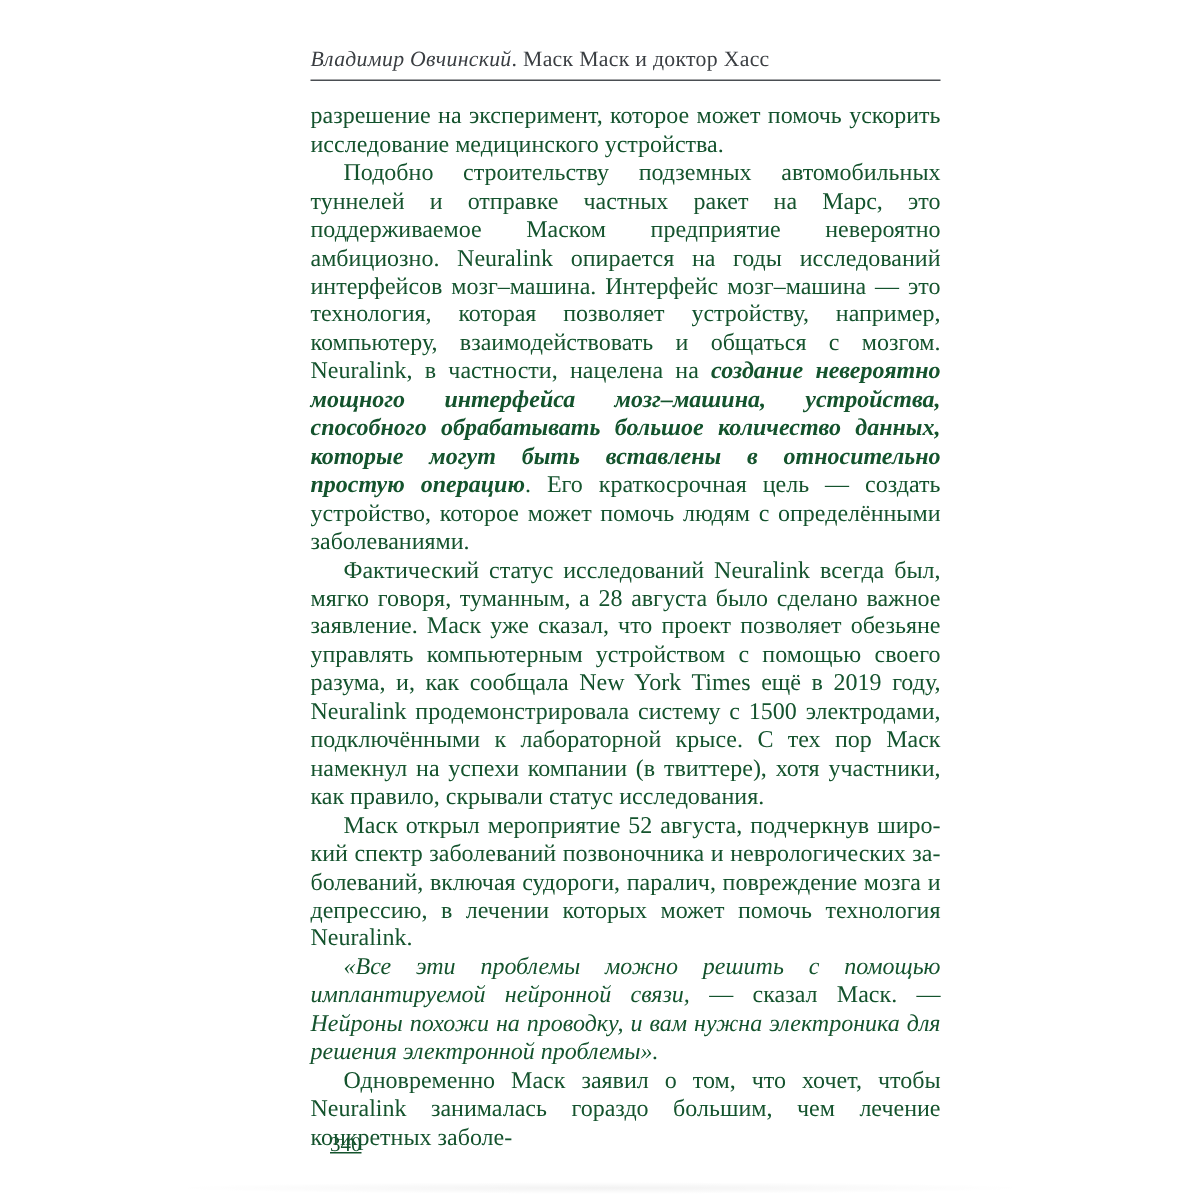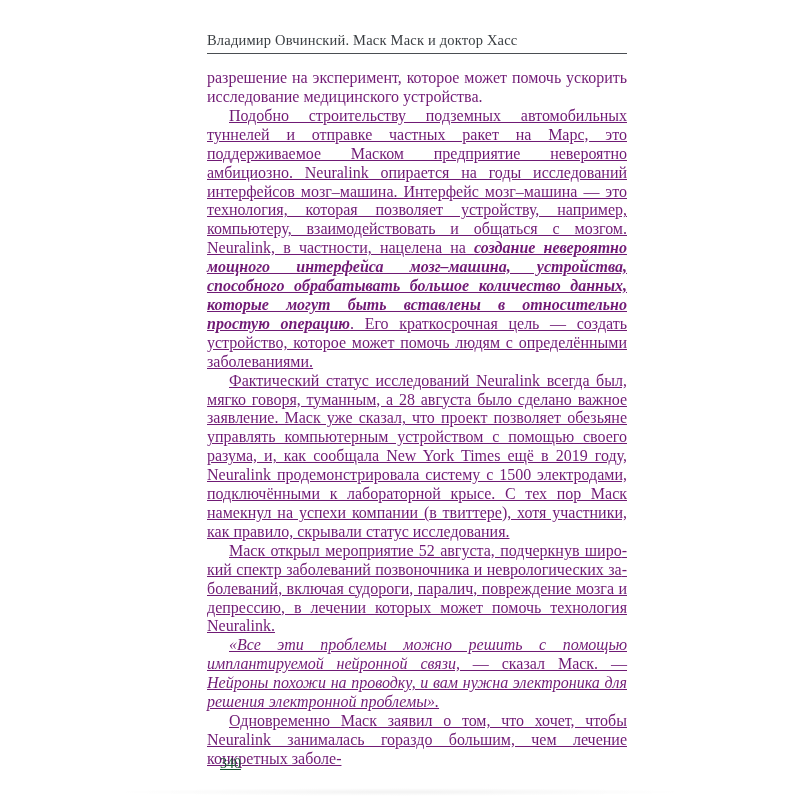--- a/index.html
+++ b/index.html
@@ -24,42 +24,42 @@
   }
   .running-header {
     padding-top: 31px;
     font-size: 14.5px;
     line-height: 1.25;
     color: #3a3e42;
     letter-spacing: 0.2px;
     white-space: nowrap;
   }
   .hdr-author {
+    font-style: italic;
   }
   .header-rule {
     margin-top: 4px;
     border-bottom: 1.6px solid #4a4e52;
     width: 100%;
     height: 0;
   }
   .body-text {
     margin-top: 15px;
   }
   .para {
     margin: 0;
     font-size: 16px;
     line-height: 18.9px;
     text-align: justify;
-    color: #701a75;
+    color: #14532d;
     hyphens: manual;
     -webkit-hyphens: manual;
   }
   .para.indent {
     text-indent: 22px;
-    text-decoration: underline;
   }
   .normal { font-style: normal; font-weight: 400; }
   .bolditalic { font-style: italic; font-weight: 700; }
   .italic { font-style: italic; font-weight: 400; }
   .page-footer {
     position: absolute;
     left: 13px;
     top: 756px;
     font-size: 14px;
     color: #14532d;

